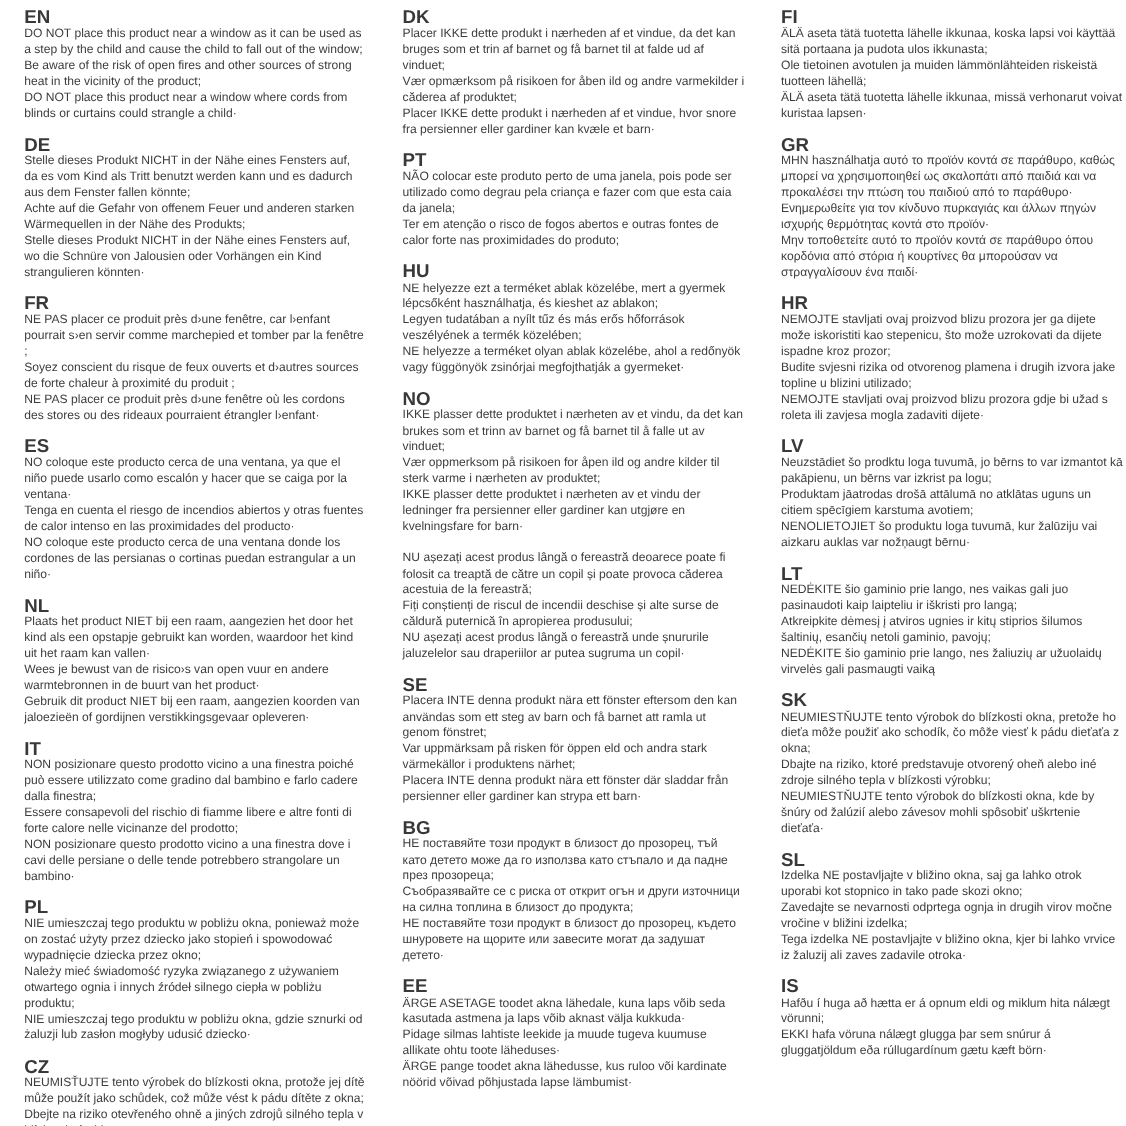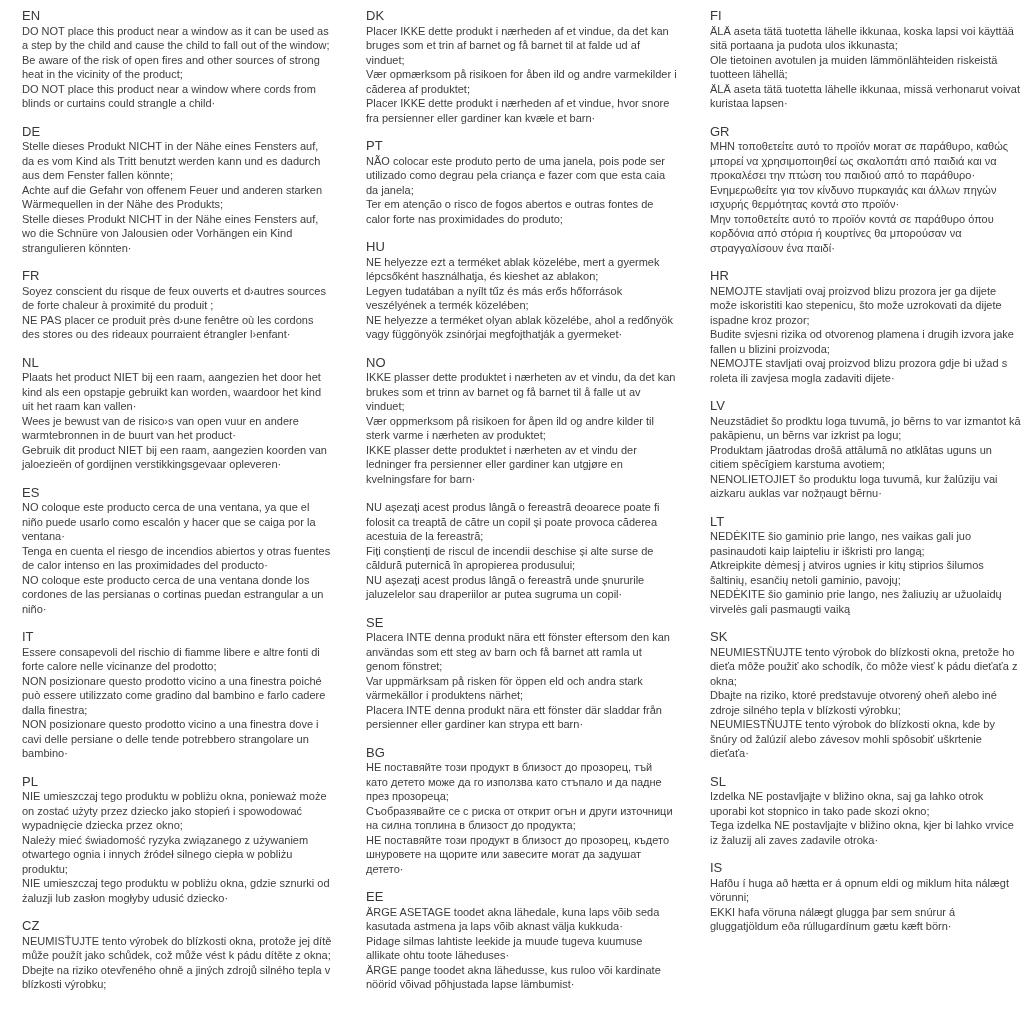--- a/index.html
+++ b/index.html
@@ -23,22 +23,22 @@
     gap: 33px;
   }
   .col {
     flex: 0 0 311px;
     width: 311px;
   }
   .lang-section {
     margin: 0 0 14px 0;
   }
   .lang-code {
-    font-size: 13px;
-    font-weight: normal;
+    font-size: 17px;
+    font-weight: bold;
     margin: 0;
     padding: 0;
     color: #383838;
   }
   .warning {
     margin: 0;
     padding: 0;
   }
 </style>
 </head>
@@ -54,39 +54,40 @@
       <p class="warning">DO NOT place this product near a window where cords from blinds or curtains could strangle a child·</p>
     </section>
     <section class="lang-section">
       <h2 class="lang-code">DE</h2>
       <p class="warning">Stelle dieses Produkt NICHT in der Nähe eines Fensters auf, da es vom Kind als Tritt benutzt werden kann und es dadurch aus dem Fenster fallen könnte;</p>
       <p class="warning">Achte auf die Gefahr von offenem Feuer und anderen starken Wärmequellen in der Nähe des Produkts;</p>
       <p class="warning">Stelle dieses Produkt NICHT in der Nähe eines Fensters auf, wo die Schnüre von Jalousien oder Vorhängen ein Kind strangulieren könnten·</p>
     </section>
     <section class="lang-section">
       <h2 class="lang-code">FR</h2>
+      <p class="warning">NE PAS placer ce produit près d›une fenêtre, car l›enfant pourrait s›en servir comme marchepied et tomber par la fenêtre ;</p>
       <p class="warning">Soyez conscient du risque de feux ouverts et d›autres sources de forte chaleur à proximité du produit ;</p>
       <p class="warning">NE PAS placer ce produit près d›une fenêtre où les cordons des stores ou des rideaux pourraient étrangler l›enfant·</p>
+    </section>
+    <section class="lang-section">
+      <h2 class="lang-code">ES</h2>
+      <p class="warning">NO coloque este producto cerca de una ventana, ya que el niño puede usarlo como escalón y hacer que se caiga por la ventana·</p>
+      <p class="warning">Tenga en cuenta el riesgo de incendios abiertos y otras fuentes de calor intenso en las proximidades del producto·</p>
+      <p class="warning">NO coloque este producto cerca de una ventana donde los cordones de las persianas o cortinas puedan estrangular a un niño·</p>
     </section>
     <section class="lang-section">
       <h2 class="lang-code">NL</h2>
       <p class="warning">Plaats het product NIET bij een raam, aangezien het door het kind als een opstapje gebruikt kan worden, waardoor het kind uit het raam kan vallen·</p>
       <p class="warning">Wees je bewust van de risico›s van open vuur en andere warmtebronnen in de buurt van het product·</p>
       <p class="warning">Gebruik dit product NIET bij een raam, aangezien koorden van jaloezieën of gordijnen verstikkingsgevaar opleveren·</p>
     </section>
     <section class="lang-section">
-      <h2 class="lang-code">ES</h2>
-      <p class="warning">NO coloque este producto cerca de una ventana, ya que el niño puede usarlo como escalón y hacer que se caiga por la ventana·</p>
-      <p class="warning">Tenga en cuenta el riesgo de incendios abiertos y otras fuentes de calor intenso en las proximidades del producto·</p>
-      <p class="warning">NO coloque este producto cerca de una ventana donde los cordones de las persianas o cortinas puedan estrangular a un niño·</p>
-    </section>
-    <section class="lang-section">
       <h2 class="lang-code">IT</h2>
+      <p class="warning">NON posizionare questo prodotto vicino a una finestra poiché può essere utilizzato come gradino dal bambino e farlo cadere dalla finestra;</p>
       <p class="warning">Essere consapevoli del rischio di fiamme libere e altre fonti di forte calore nelle vicinanze del prodotto;</p>
-      <p class="warning">NON posizionare questo prodotto vicino a una finestra poiché può essere utilizzato come gradino dal bambino e farlo cadere dalla finestra;</p>
       <p class="warning">NON posizionare questo prodotto vicino a una finestra dove i cavi delle persiane o delle tende potrebbero strangolare un bambino·</p>
     </section>
     <section class="lang-section">
       <h2 class="lang-code">PL</h2>
       <p class="warning">NIE umieszczaj tego produktu w pobliżu okna, ponieważ może on zostać użyty przez dziecko jako stopień i spowodować wypadnięcie dziecka przez okno;</p>
       <p class="warning">Należy mieć świadomość ryzyka związanego z używaniem otwartego ognia i innych źródeł silnego ciepła w pobliżu produktu;</p>
       <p class="warning">NIE umieszczaj tego produktu w pobliżu okna, gdzie sznurki od żaluzji lub zasłon mogłyby udusić dziecko·</p>
     </section>
     <section class="lang-section">
       <h2 class="lang-code">CZ</h2>
@@ -147,28 +148,28 @@
 
   <div class="col">
     <section class="lang-section">
       <h2 class="lang-code">FI</h2>
       <p class="warning">ÄLÄ aseta tätä tuotetta lähelle ikkunaa, koska lapsi voi käyttää sitä portaana ja pudota ulos ikkunasta;</p>
       <p class="warning">Ole tietoinen avotulen ja muiden lämmönlähteiden riskeistä tuotteen lähellä;</p>
       <p class="warning">ÄLÄ aseta tätä tuotetta lähelle ikkunaa, missä verhonarut voivat kuristaa lapsen·</p>
     </section>
     <section class="lang-section">
       <h2 class="lang-code">GR</h2>
-      <p class="warning">ΜΗΝ τοποθετείτε αυτό το προϊόν могат σε παράθυρο, καθώς μπορεί να χρησιμοποιηθεί ως σκαλοπάτι από παιδιά και να προκαλέσει την πτώση του παιδιού από το παράθυρο·</p>
+      <p class="warning">ΜΗΝ használhatja αυτό το προϊόν κοντά σε παράθυρο, καθώς μπορεί να χρησιμοποιηθεί ως σκαλοπάτι από παιδιά και να προκαλέσει την πτώση του παιδιού από το παράθυρο·</p>
       <p class="warning">Ενημερωθείτε για τον κίνδυνο πυρκαγιάς και άλλων πηγών ισχυρής θερμότητας κοντά στο προϊόν·</p>
       <p class="warning">Μην τοποθετείτε αυτό το προϊόν κοντά σε παράθυρο όπου κορδόνια από στόρια ή κουρτίνες θα μπορούσαν να στραγγαλίσουν ένα παιδί·</p>
     </section>
     <section class="lang-section">
       <h2 class="lang-code">HR</h2>
       <p class="warning">NEMOJTE stavljati ovaj proizvod blizu prozora jer ga dijete može iskoristiti kao stepenicu, što može uzrokovati da dijete ispadne kroz prozor;</p>
-      <p class="warning">Budite svjesni rizika od otvorenog plamena i drugih izvora jake fallen u blizini proizvoda;</p>
+      <p class="warning">Budite svjesni rizika od otvorenog plamena i drugih izvora jake topline u blizini utilizado;</p>
       <p class="warning">NEMOJTE stavljati ovaj proizvod blizu prozora gdje bi užad s roleta ili zavjesa mogla zadaviti dijete·</p>
     </section>
     <section class="lang-section">
       <h2 class="lang-code">LV</h2>
       <p class="warning">Neuzstādiet šo prodktu loga tuvumā, jo bērns to var izmantot kā pakāpienu, un bērns var izkrist pa logu;</p>
       <p class="warning">Produktam jāatrodas drošā attālumā no atklātas uguns un citiem spēcīgiem karstuma avotiem;</p>
       <p class="warning">NENOLIETOJIET šo produktu loga tuvumā, kur žalūziju vai aizkaru auklas var nožņaugt bērnu·</p>
     </section>
     <section class="lang-section">
       <h2 class="lang-code">LT</h2>
@@ -178,20 +179,21 @@
     </section>
     <section class="lang-section">
       <h2 class="lang-code">SK</h2>
       <p class="warning">NEUMIESTŇUJTE tento výrobok do blízkosti okna, pretože ho dieťa môže použiť ako schodík, čo môže viesť k pádu dieťaťa z okna;</p>
       <p class="warning">Dbajte na riziko, ktoré predstavuje otvorený oheň alebo iné zdroje silného tepla v blízkosti výrobku;</p>
       <p class="warning">NEUMIESTŇUJTE tento výrobok do blízkosti okna, kde by šnúry od žalúzií alebo závesov mohli spôsobiť uškrtenie dieťaťa·</p>
     </section>
     <section class="lang-section">
       <h2 class="lang-code">SL</h2>
       <p class="warning">Izdelka NE postavljajte v bližino okna, saj ga lahko otrok uporabi kot stopnico in tako pade skozi okno;</p>
+      <p class="warning">Zavedajte se nevarnosti odprtega ognja in drugih virov močne vročine v bližini izdelka;</p>
       <p class="warning">Tega izdelka NE postavljajte v bližino okna, kjer bi lahko vrvice iz žaluzij ali zaves zadavile otroka·</p>
     </section>
     <section class="lang-section">
       <h2 class="lang-code">IS</h2>
       <p class="warning">Hafðu í huga að hætta er á opnum eldi og miklum hita nálægt vörunni;</p>
       <p class="warning">EKKI hafa vöruna nálægt glugga þar sem snúrur á gluggatjöldum eða rúllugardínum gætu kæft börn·</p>
     </section>
   </div>
 
 </div>

